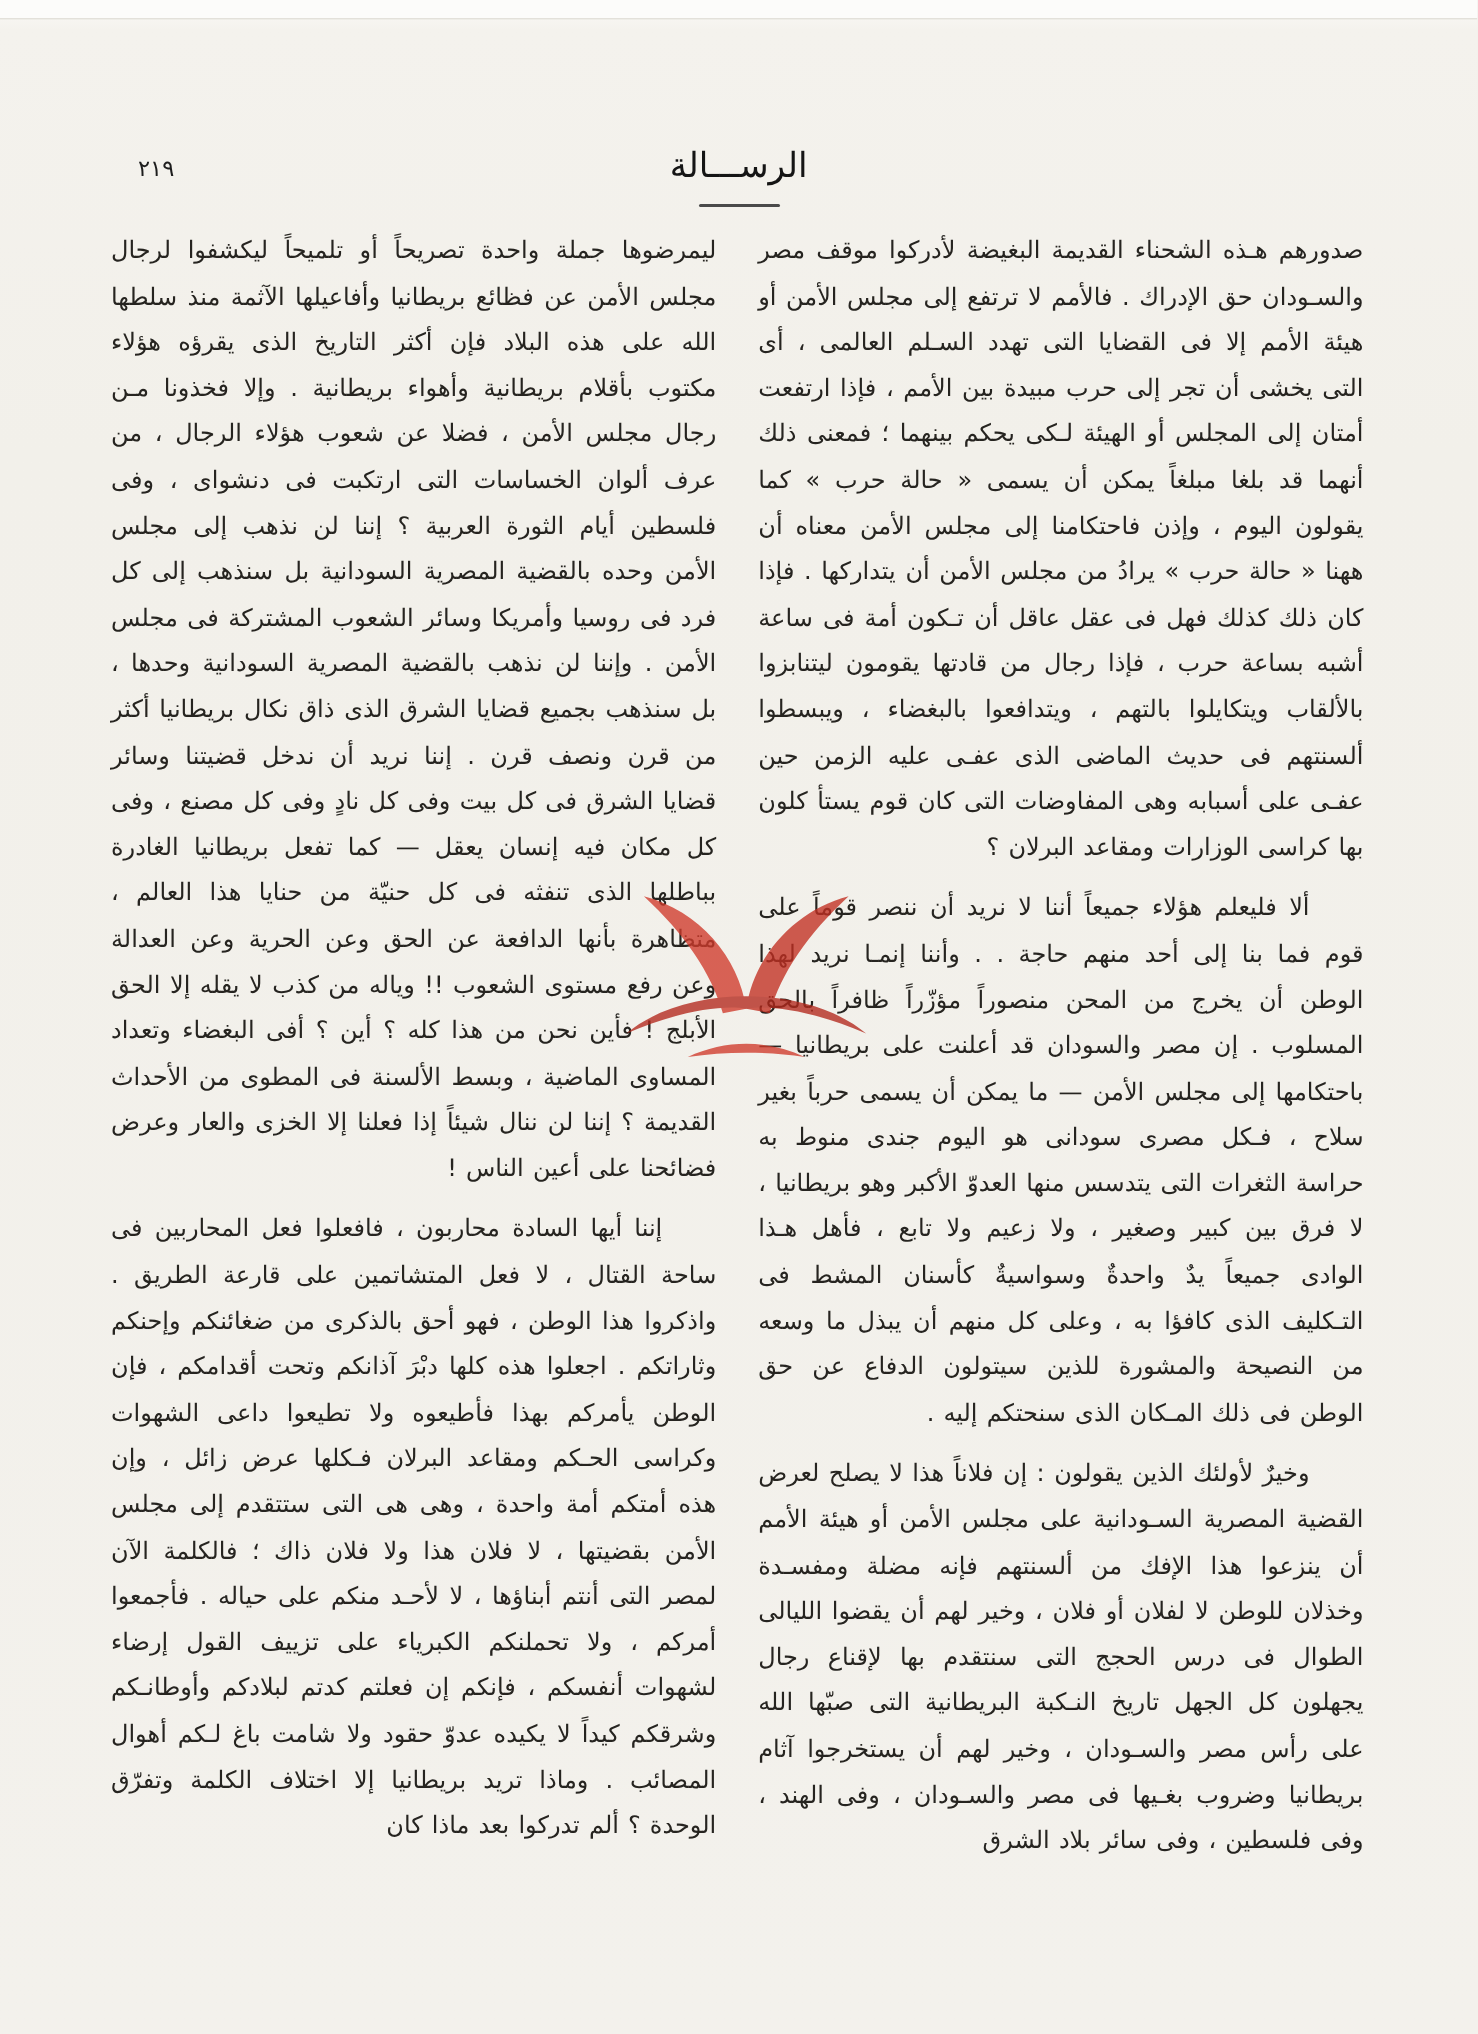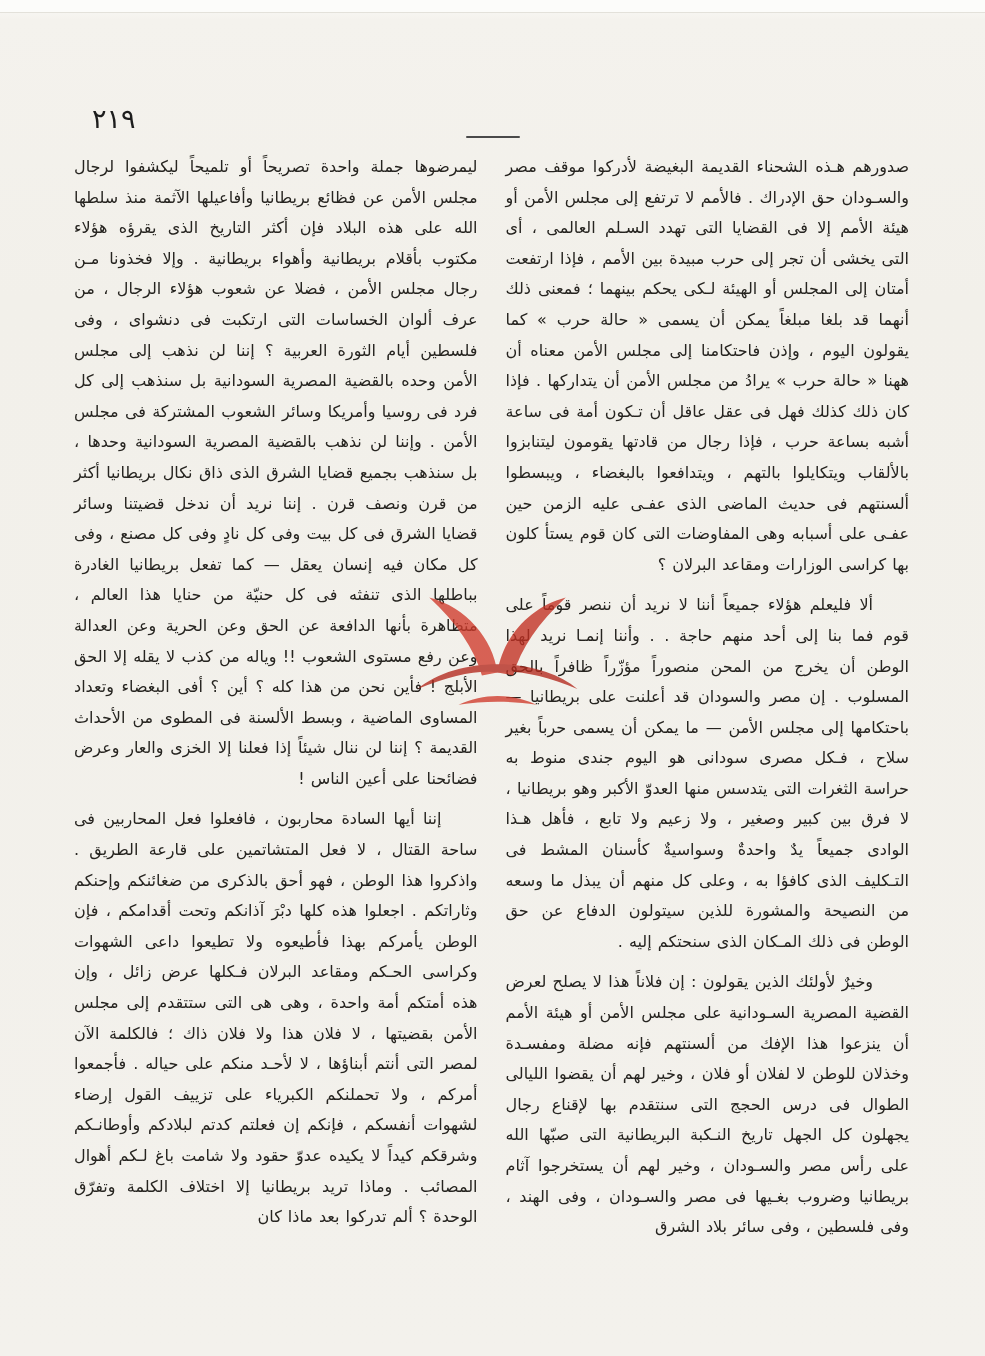--- a/index.html
+++ b/index.html
@@ -23,21 +23,21 @@
     position: absolute;
     top: 0; left: 0; right: 0;
     height: 12px;
     background: #fcfcfa;
     border-bottom: 1px solid #e3e1da;
   }
   .page-number {
     position: absolute;
     top: 103px;
     left: 92px;
-    font-size: 27px;
+    font-size: 15px;
     color: #1d1d1d;
     direction: rtl;
   }
   .journal-title {
     position: absolute;
     top: 98px;
     left: 0; right: 0;
     text-align: center;
     font-size: 23px;
     color: #151515;
@@ -114,20 +114,21 @@
     white-space: nowrap;
   }
 </style>
 </head>
 <body>
 
 <div class="page">
   <div class="scan-edge-top"></div>
 
   <div class="page-number">٢١٩</div>
+  <div class="journal-title">الرســـالة</div>
   <div class="title-rule"></div>
 
   <div class="columns">
     <div class="column">
       <p class="para">صدورهم هـذه الشحناء القديمة البغيضة لأدركوا موقف مصر والسـودان حق الإدراك . فالأمم لا ترتفع إلى مجلس الأمن أو هيئة الأمم إلا فى القضايا التى تهدد السـلم العالمى ، أى التى يخشى أن تجر إلى حرب مبيدة بين الأمم ، فإذا ارتفعت أمتان إلى المجلس أو الهيئة لـكى يحكم بينهما ؛ فمعنى ذلك أنهما قد بلغا مبلغاً يمكن أن يسمى « حالة حرب » كما يقولون اليوم ، وإذن فاحتكامنا إلى مجلس الأمن معناه أن ههنا « حالة حرب » يرادُ من مجلس الأمن أن يتداركها . فإذا كان ذلك كذلك فهل فى عقل عاقل أن تـكون أمة فى ساعة أشبه بساعة حرب ، فإذا رجال من قادتها يقومون ليتنابزوا بالألقاب ويتكايلوا بالتهم ، ويتدافعوا بالبغضاء ، ويبسطوا ألسنتهم فى حديث الماضى الذى عفـى عليه الزمن حين عفـى على أسبابه وهى المفاوضات التى كان قوم يستأ كلون بها كراسى الوزارات ومقاعد البرلان ؟</p>
       <p class="para indent">ألا فليعلم هؤلاء جميعاً أننا لا نريد أن ننصر قوماً على قوم فما بنا إلى أحد منهم حاجة . . وأننا إنمـا نريد لهذا الوطن أن يخرج من المحن منصوراً مؤزّراً ظافراً بالحق المسلوب . إن مصر والسودان قد أعلنت على بريطانيا — باحتكامها إلى مجلس الأمن — ما يمكن أن يسمى حرباً بغير سلاح ، فـكل مصرى سودانى هو اليوم جندى منوط به حراسة الثغرات التى يتدسس منها العدوّ الأكبر وهو بريطانيا ، لا فرق بين كبير وصغير ، ولا زعيم ولا تابع ، فأهل هـذا الوادى جميعاً يدٌ واحدةٌ وسواسيةٌ كأسنان المشط فى التـكليف الذى كافؤا به ، وعلى كل منهم أن يبذل ما وسعه من النصيحة والمشورة للذين سيتولون الدفاع عن حق الوطن فى ذلك المـكان الذى سنحتكم إليه .</p>
       <p class="para indent">وخيرٌ لأولئك الذين يقولون : إن فلاناً هذا لا يصلح لعرض القضية المصرية السـودانية على مجلس الأمن أو هيئة الأمم أن ينزعوا هذا الإفك من ألسنتهم فإنه مضلة ومفسـدة وخذلان للوطن لا لفلان أو فلان ، وخير لهم أن يقضوا الليالى الطوال فى درس الحجج التى سنتقدم بها لإقناع رجال يجهلون كل الجهل تاريخ النـكبة البريطانية التى صبّها الله على رأس مصر والسـودان ، وخير لهم أن يستخرجوا آثام بريطانيا وضروب بغـيها فى مصر والسـودان ، وفى الهند ، وفى فلسطين ، وفى سائر بلاد الشرق</p>
     </div>
     <div class="column">
       <p class="para">ليمرضوها جملة واحدة تصريحاً أو تلميحاً ليكشفوا لرجال مجلس الأمن عن فظائع بريطانيا وأفاعيلها الآثمة منذ سلطها الله على هذه البلاد فإن أكثر التاريخ الذى يقرؤه هؤلاء مكتوب بأقلام بريطانية وأهواء بريطانية . وإلا فخذونا مـن رجال مجلس الأمن ، فضلا عن شعوب هؤلاء الرجال ، من عرف ألوان الخساسات التى ارتكبت فى دنشواى ، وفى فلسطين أيام الثورة العربية ؟ إننا لن نذهب إلى مجلس الأمن وحده بالقضية المصرية السودانية بل سنذهب إلى كل فرد فى روسيا وأمريكا وسائر الشعوب المشتركة فى مجلس الأمن . وإننا لن نذهب بالقضية المصرية السودانية وحدها ، بل سنذهب بجميع قضايا الشرق الذى ذاق نكال بريطانيا أكثر من قرن ونصف قرن . إننا نريد أن ندخل قضيتنا وسائر قضايا الشرق فى كل بيت وفى كل نادٍ وفى كل مصنع ، وفى كل مكان فيه إنسان يعقل — كما تفعل بريطانيا الغادرة بباطلها الذى تنفثه فى كل حنيّة من حنايا هذا العالم ، متظاهرة بأنها الدافعة عن الحق وعن الحرية وعن العدالة وعن رفع مستوى الشعوب !! وياله من كذب لا يقله إلا الحق الأبلج ! فأين نحن من هذا كله ؟ أين ؟ أفى البغضاء وتعداد المساوى الماضية ، وبسط الألسنة فى المطوى من الأحداث القديمة ؟ إننا لن ننال شيئاً إذا فعلنا إلا الخزى والعار وعرض فضائحنا على أعين الناس !</p>

